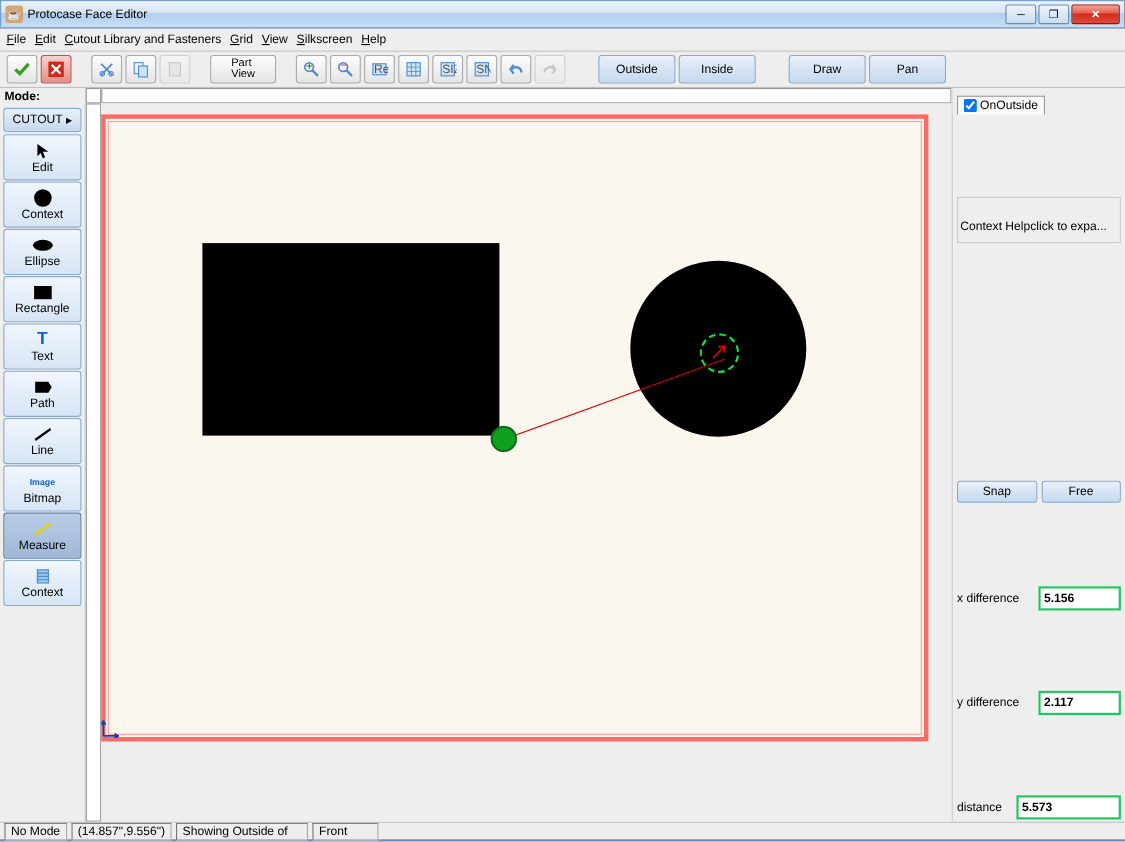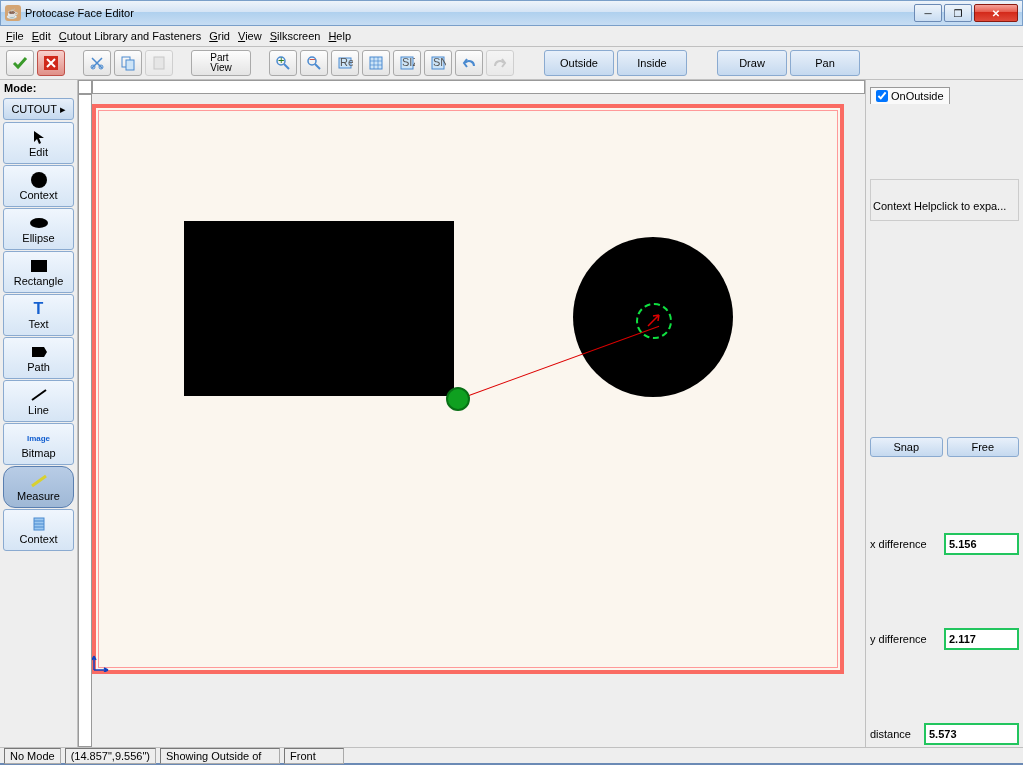--- a/index.html
+++ b/index.html
@@ -31,21 +31,21 @@
 .tbtn.widelbl { min-width: 70px; font-size: 11px; }
 
 
 .main { display: flex; height: calc(100% - 26px - 21px - 33px - 18px); background: #eeeeee; }
 
 
 .palette { width: 78px; background: #eeeeee; border-right: 1px solid #c0c0c0; }
 .palette .hdr { font-weight: bold; padding: 2px 4px; background: #eeeeee; }
 .palette .modebtn { height: 22px; margin: 2px 3px; border: 1px solid #8aaad0; border-radius: 3px; background: linear-gradient(#e8f0fa,#c5d9ef); display: flex; align-items: center; justify-content: center; gap: 3px; font-size: 10px; }
 .palette .tool { margin: 1px 3px; border: 1px solid #8aaad0; border-radius: 3px; background: linear-gradient(#f0f6fd,#d6e5f5); display: flex; flex-direction: column; align-items: center; justify-content: center; height: 42px; font-size: 10px; }
-.palette .tool.selected { background: linear-gradient(#b8cce6,#9fb8d6); border-color: #5a7fb0; border-radius: 12px; }
+.palette .tool.selected { background: linear-gradient(#b8cce6,#9fb8d6); border-color: #5a7fb0; }
 .palette .tool .ticon { height: 18px; display: flex; align-items: center; justify-content: center; }
 
 
 .canvas-wrap { flex: 1; background: #eeeeee; position: relative; overflow: hidden; }
 .canvas-ruler-h { position: absolute; top: 0; left: 14px; right: 0; height: 14px; background: #fff; border: 1px solid #999; }
 .canvas-ruler-v { position: absolute; top: 14px; left: 0; width: 14px; bottom: 0; background: #fff; border: 1px solid #999; }
 .canvas-corner { position: absolute; top: 0; left: 0; width: 14px; height: 14px; background: #fff; border: 1px solid #999; }
 .canvas { position: absolute; top: 14px; left: 14px; right: 0; bottom: 0; background: #eeeeee; }
 .face { position: absolute; top: 10px; left: 0; width: 752px; height: 570px; background: #fbf6ee; border: 4px solid #fa6b63; }
 .face::before { content:""; position:absolute; inset:2px; border:1px solid #f99; }

